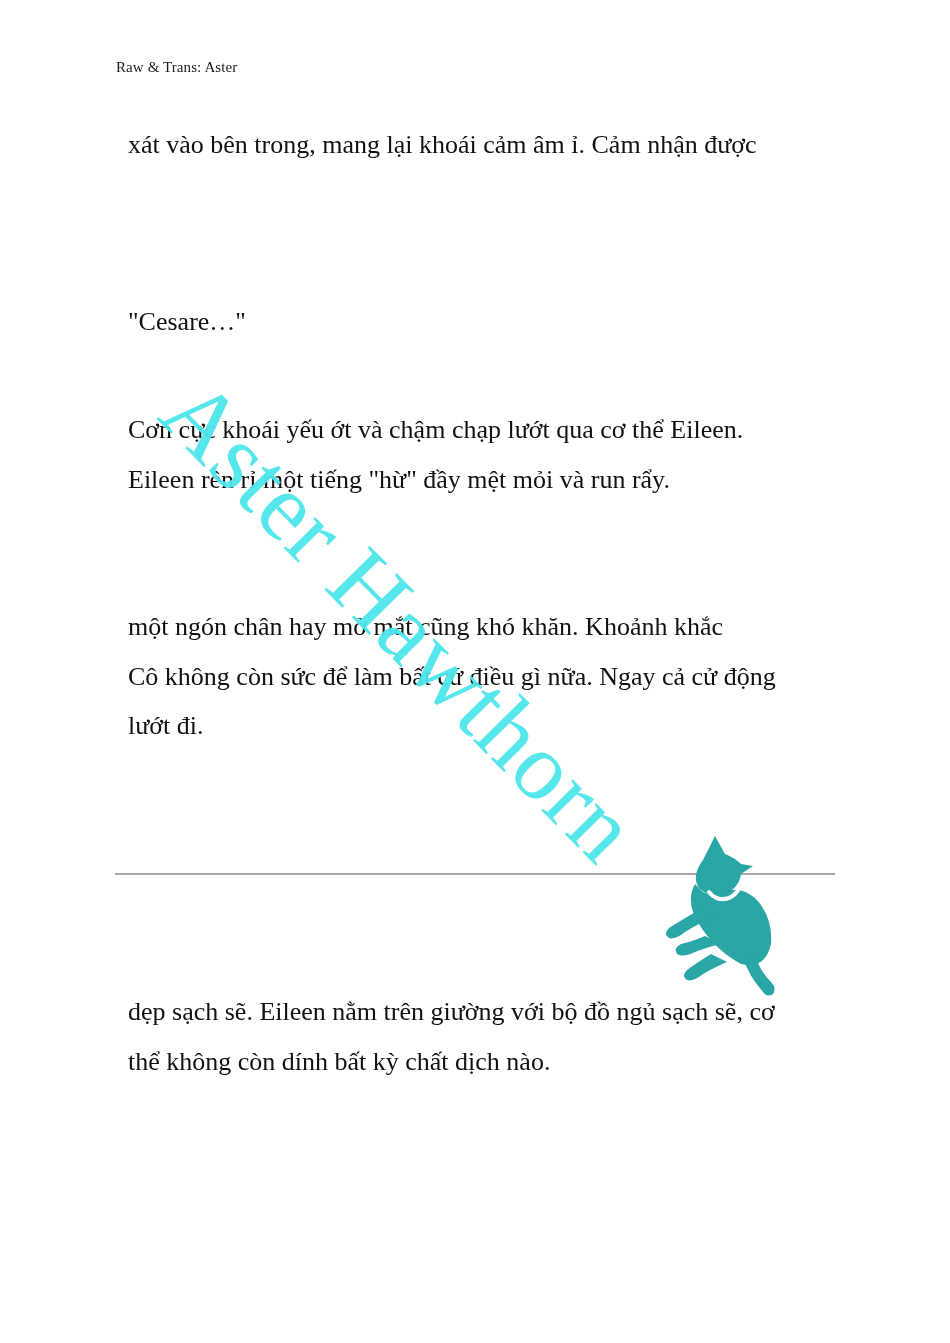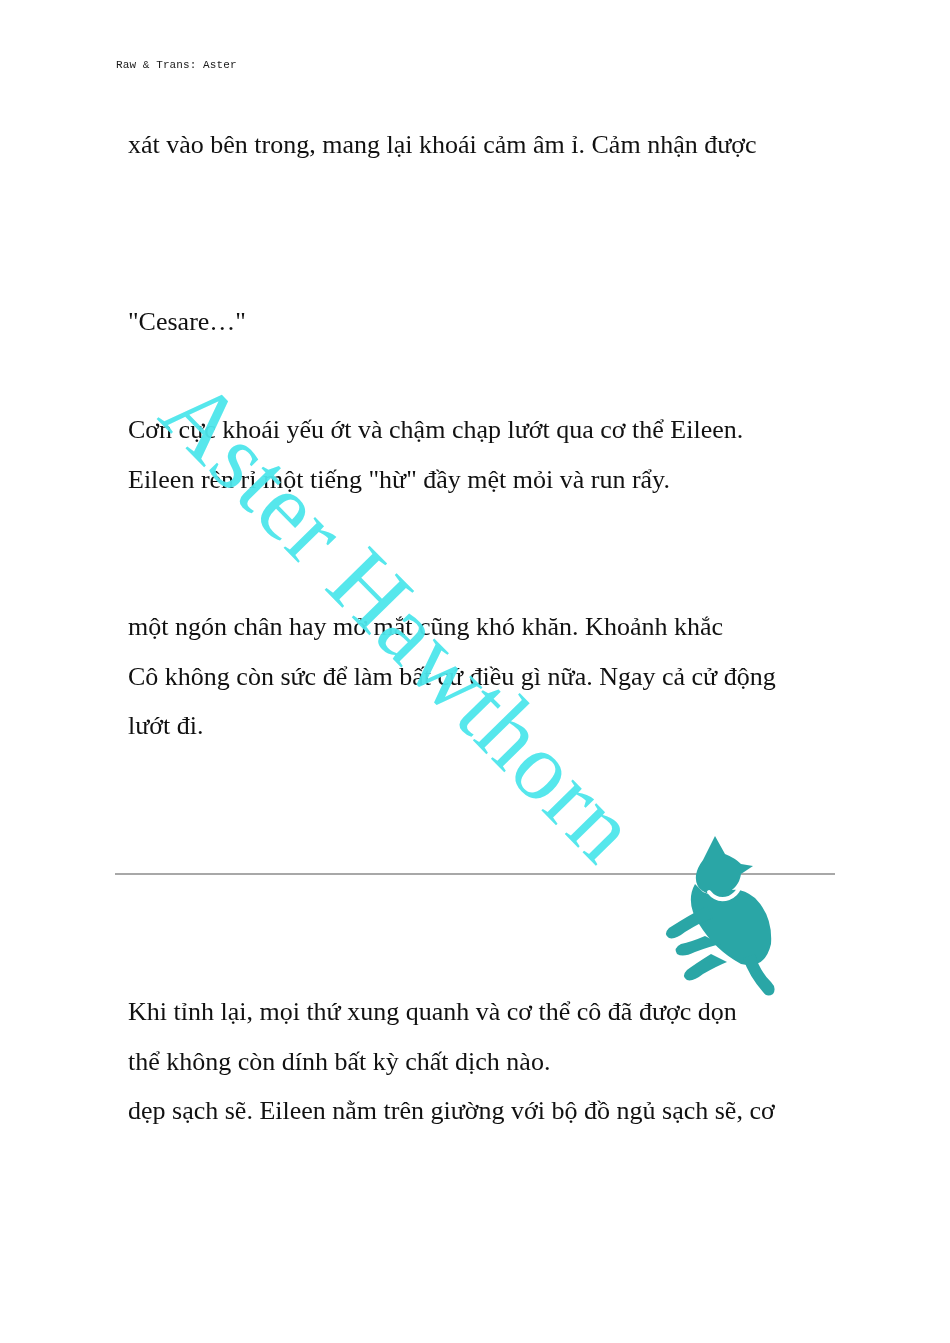--- a/index.html
+++ b/index.html
@@ -11,22 +11,22 @@
       position: relative;
       width: 950px;
       height: 1343px;
       background: #ffffff;
       overflow: hidden;
     }
     .header {
       position: absolute;
       left: 116px;
       top: 59px;
-      font-family: Liberation Mono, monospace;
-      font-size: 11px;
+      font-family: Liberation Serif, serif;
+      font-size: 15px;
       color: #1a1a1a;
       letter-spacing: 0.1px;
     }
     .para {
       position: absolute;
       left: 116px;
       width: 740px;
       font-family: "Liberation Serif", serif;
       font-size: 26px;
       line-height: 49.5px;
@@ -88,23 +88,22 @@
 
   <div class="para" style="top:590px;">
     <span class="line">một ngón chân hay mở mắt cũng khó khăn. Khoảnh khắc</span>
     <span class="line">Cô không còn sức để làm bất cứ điều gì nữa. Ngay cả cử động</span>
     <span class="line">lướt đi.</span>
   </div>
 
   <div class="divider"></div>
 
   <div class="para" style="top:975px;">
-    <span class="line">Khi tỉnh lại, mọi thứ xung quanh và cơ thể cô đã được dọn</span>
+    <span class="line">dẹp sạch sẽ. Eileen nằm trên giường với bộ đồ ngủ sạch sẽ, cơ</span>
     <span class="line">thể không còn dính bất kỳ chất dịch nào.</span>
-    <span class="line">dẹp sạch sẽ. Eileen nằm trên giường với bộ đồ ngủ sạch sẽ, cơ</span>
   </div>
 
   <div class="watermark">Aster Hawthorn</div>
 
   <svg class="cat" viewBox="0 0 130 165" xmlns="http://www.w3.org/2000/svg">
     <g fill="#2aa6a6">
 
       <path d="M48 28 L60 4 L70 22 Q80 26 86 32 L98 34 L86 42 Q84 56 70 62 Q54 66 44 56 Q36 44 48 28 Z"></path>
 
       <path d="M40 52 Q30 70 44 92 Q60 118 86 132 Q110 138 116 112 Q118 84 100 66 Q88 56 76 58 Q60 66 48 60 Z"></path>

